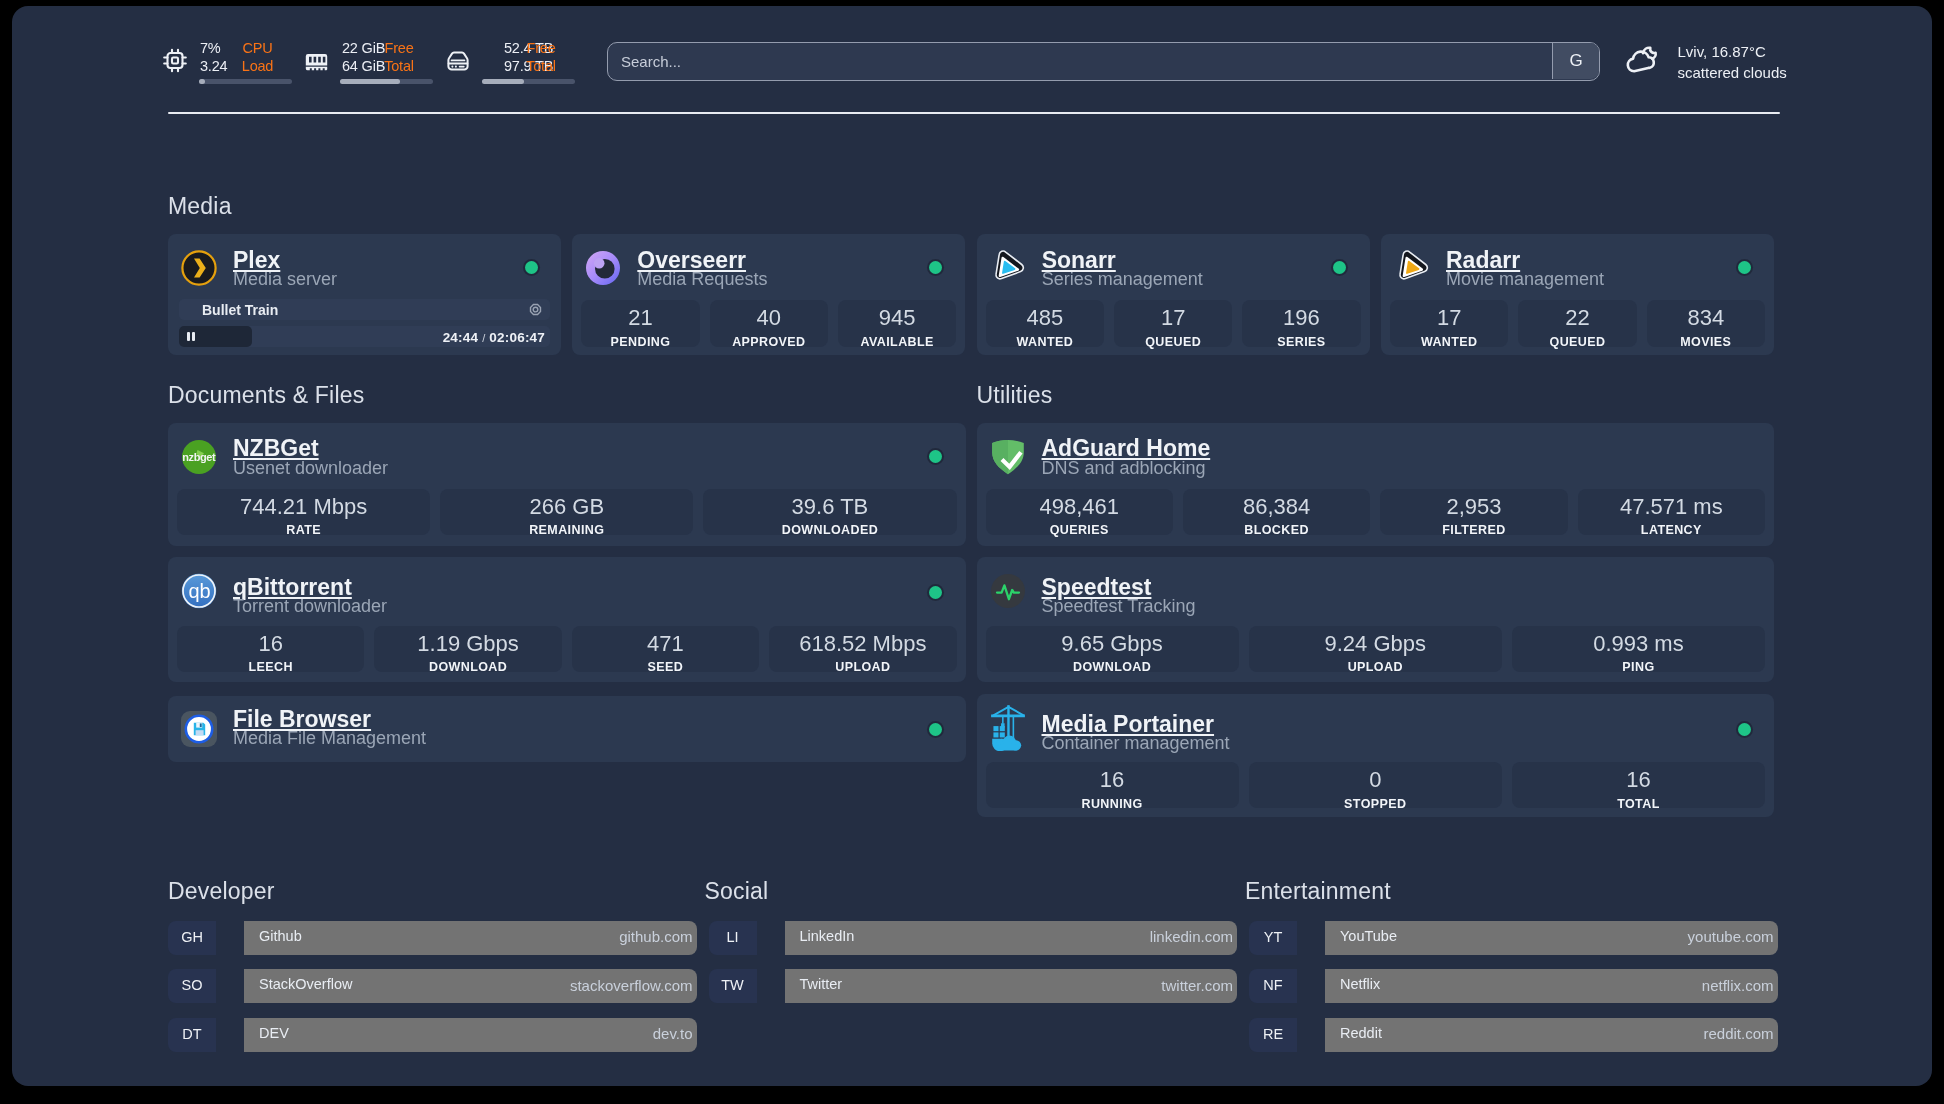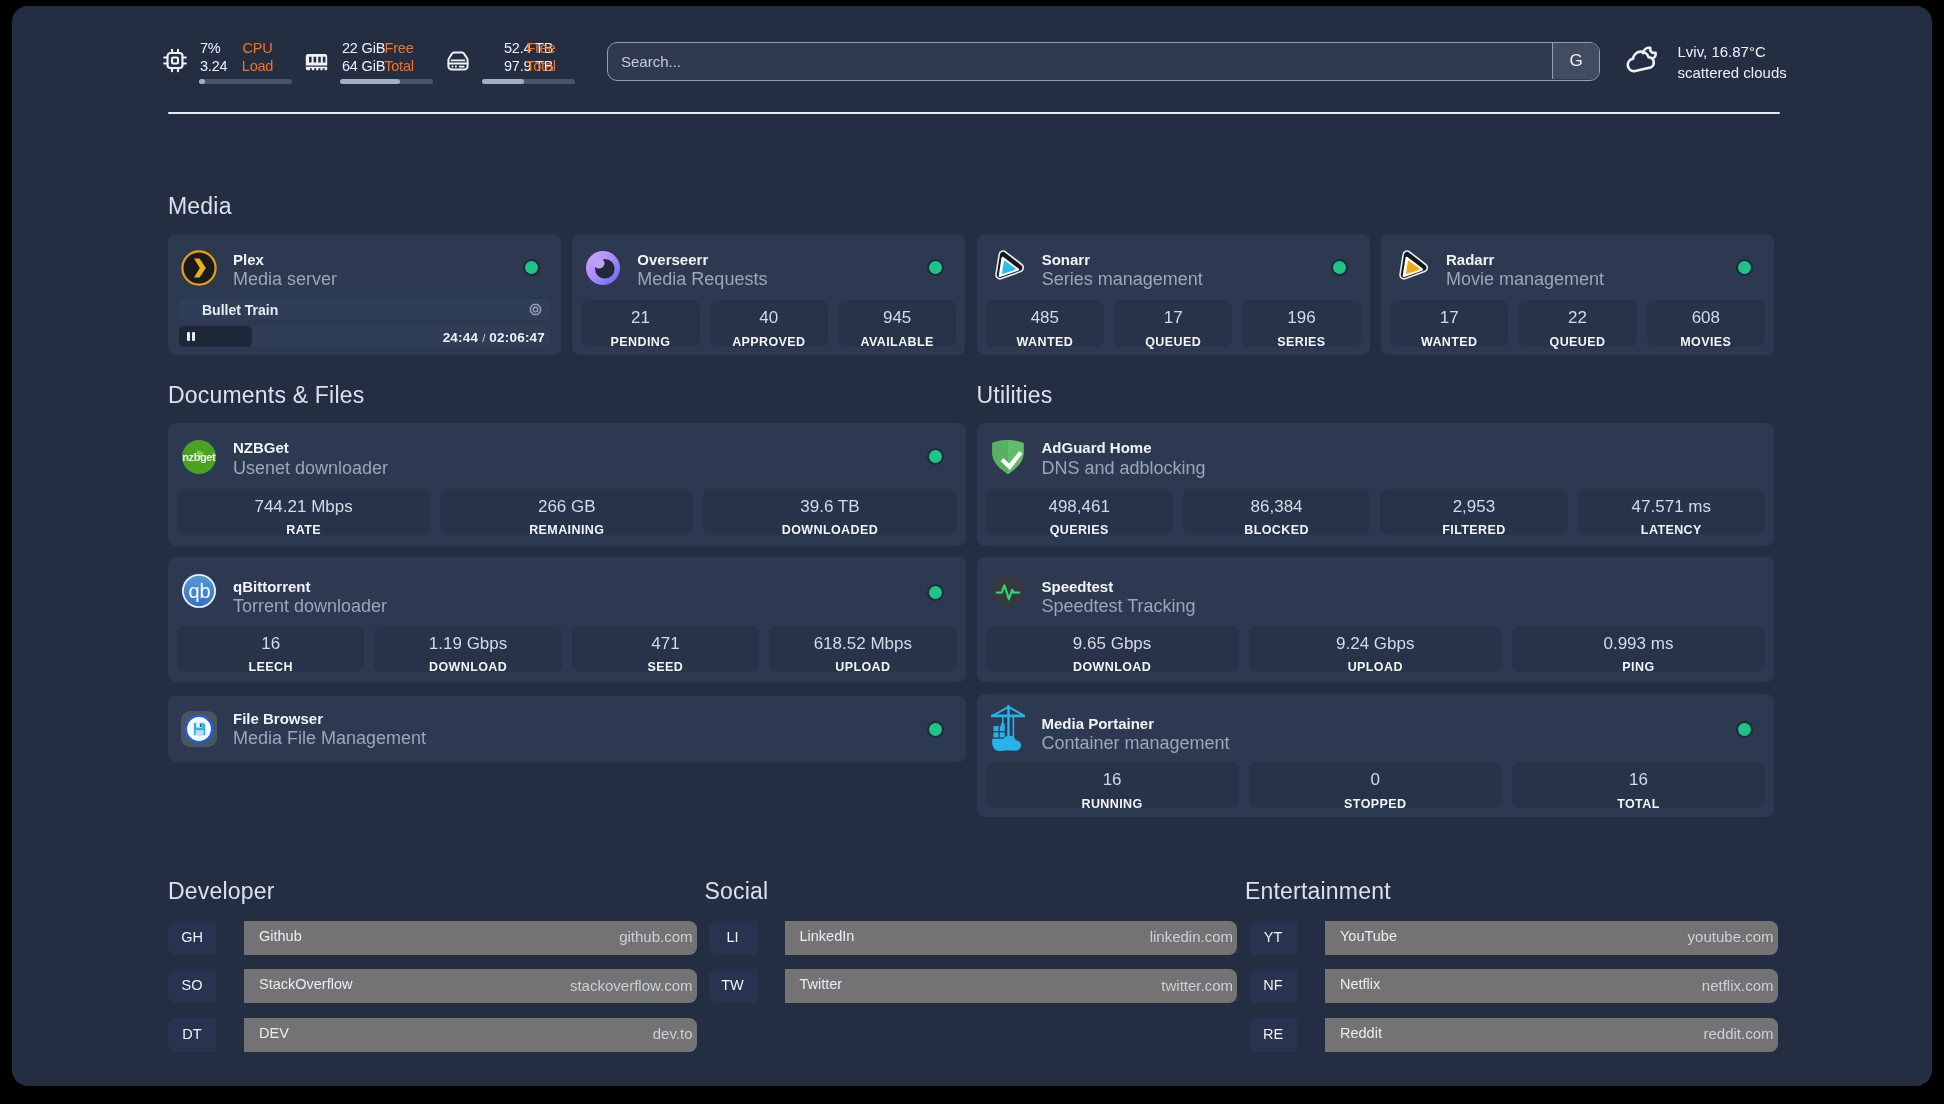--- a/index.html
+++ b/index.html
@@ -23,28 +23,28 @@
   border-left:1.5px solid #949cae; border-radius:0 8.5px 8.5px 0; color:#eef1f6;
   font-size:17px; text-align:center; line-height:36px; font-weight:500;}
 .wtxt { position:absolute; font-size:15px; line-height:20.8px; color:#edf0f5; white-space:nowrap; }
 
 .divider { position:absolute; left:0px; top:106px; width:1612px; height:2px; background:#e8ebf1; border-radius:1px;}
 
 .sec { position:absolute; font-size:23px; font-weight:500; color:#dbe0e9; letter-spacing:0.2px; }
 
 .card { position:absolute; background:#2c3950; border-radius:8px; }
 .appicon { position:absolute; left:13px; top:16px; width:36px; height:36px; }
-.title { position:absolute; left:65px; top:14.5px; font-size:15px; line-height:22px; font-weight:700; color:#f0f3f7; white-space:nowrap;}
+.title { position:absolute; left:65px; top:14.5px; font-size:23px; line-height:22px; font-weight:700; color:#f0f3f7; white-space:nowrap;text-decoration:underline;}
 .subtitle { position:absolute; left:65px; top:36px; font-size:18px; line-height:19px; color:#9ba6b6; white-space:nowrap;}
 .dot { position:absolute; right:23.5px; top:27px; width:13px; height:13px; border-radius:50%; background:#1ec487; box-shadow:0 0 0 2px rgba(23,29,43,.55); }
 .lo .title{top:19px} .lo .subtitle{top:40.5px} .lo .dot{top:29px}
 .hi .title{top:12.5px} .hi .subtitle{top:33.5px}
 .stats { position:absolute; left:9px; right:9px; display:flex; gap:10px; }
 .stat { flex:1; background:#273349; border-radius:8px; text-align:center; padding-top:6px;}
-.stat .v { font-size:17px; line-height:23px; color:#d3dae3;text-align:center; }
+.stat .v { font-size:22px; line-height:23px; color:#d3dae3;text-align:center; }
 .stat .l { font-size:12.5px; line-height:16px; font-weight:700; color:#f2f5f9; letter-spacing:0.4px; margin-top:4.5px; }
 
 
 .mrow { position:absolute; left:11px; width:371px; height:21px; background:#303d56; border-radius:5px; }
 .mrow .mt { position:absolute; left:7px; top:3px; font-size:14px; font-weight:600; color:#e8ecf2;margin-left:16px; }
 .mpill { position:absolute; left:0; top:0; width:73px; height:21px; background:#1e2737; border-radius:5px; }
 .mtime { position:absolute; right:5px; top:3.5px; font-size:13.5px; font-weight:700; color:#eef1f6; letter-spacing:0.2px;}
 .pbar { position:absolute; left:8px; top:5.5px; width:2.8px; height:9px; background:#e8ecf2; border-radius:1px; }
 
 
@@ -210,21 +210,21 @@
   <div class="stats" style="top:66px;height:47px">
     <div class="stat">
             <div class="v">17</div>
             <div class="l">WANTED</div>
           </div>
     <div class="stat">
             <div class="v">22</div>
             <div class="l">QUEUED</div>
           </div>
     <div class="stat">
-            <div class="v">608</div>
+            <div class="v">834</div>
             <div class="l">MOVIES</div>
           </div>
   </div>
 </div>
 
 <div class="card" style="left:0px;top:416.5px;width:797.5px;height:123px">
   <svg class="appicon" viewBox="0 0 36 36">
     <circle cx="18" cy="18" r="17" fill="#4aa122"></circle>
     <path d="M16.5 11 l6.5 3.2 l-3.6 4.4 l-4 -3.8 Z" fill="#85cf4f"></path>
     <text x="17.8" y="22" font-size="11" font-weight="700" fill="#f2f4f2" text-anchor="middle" font-family="Liberation Sans" letter-spacing="-0.4">nzbget</text>

